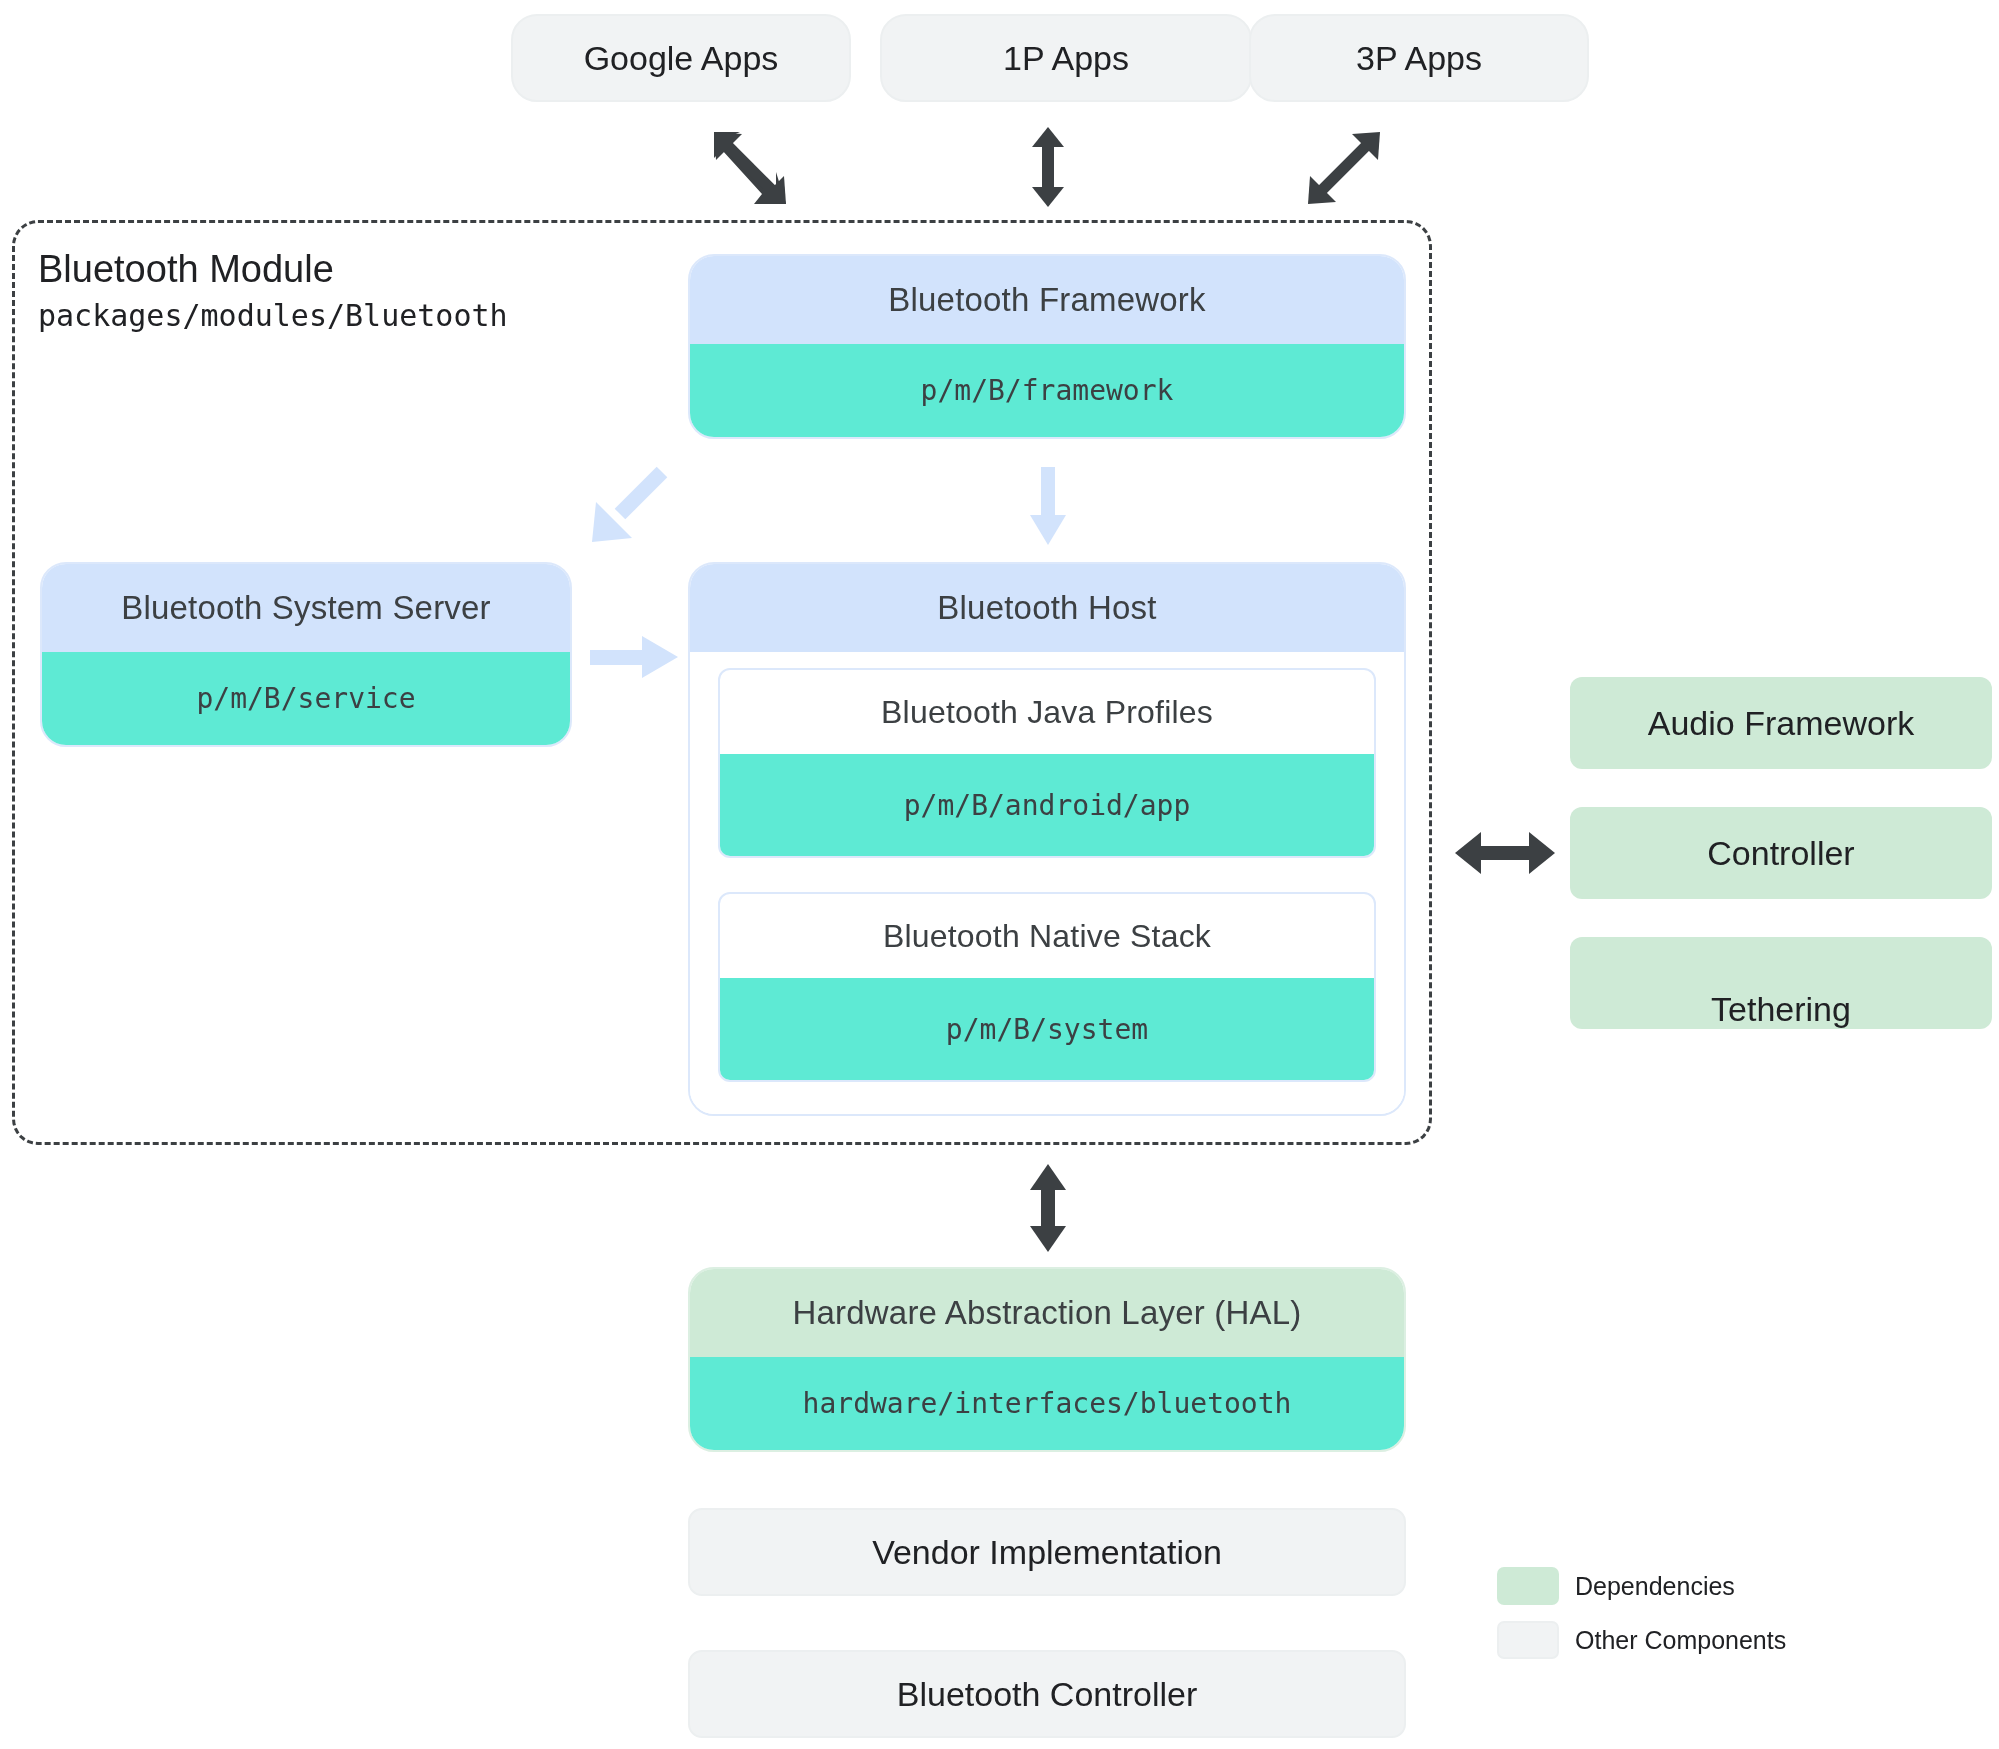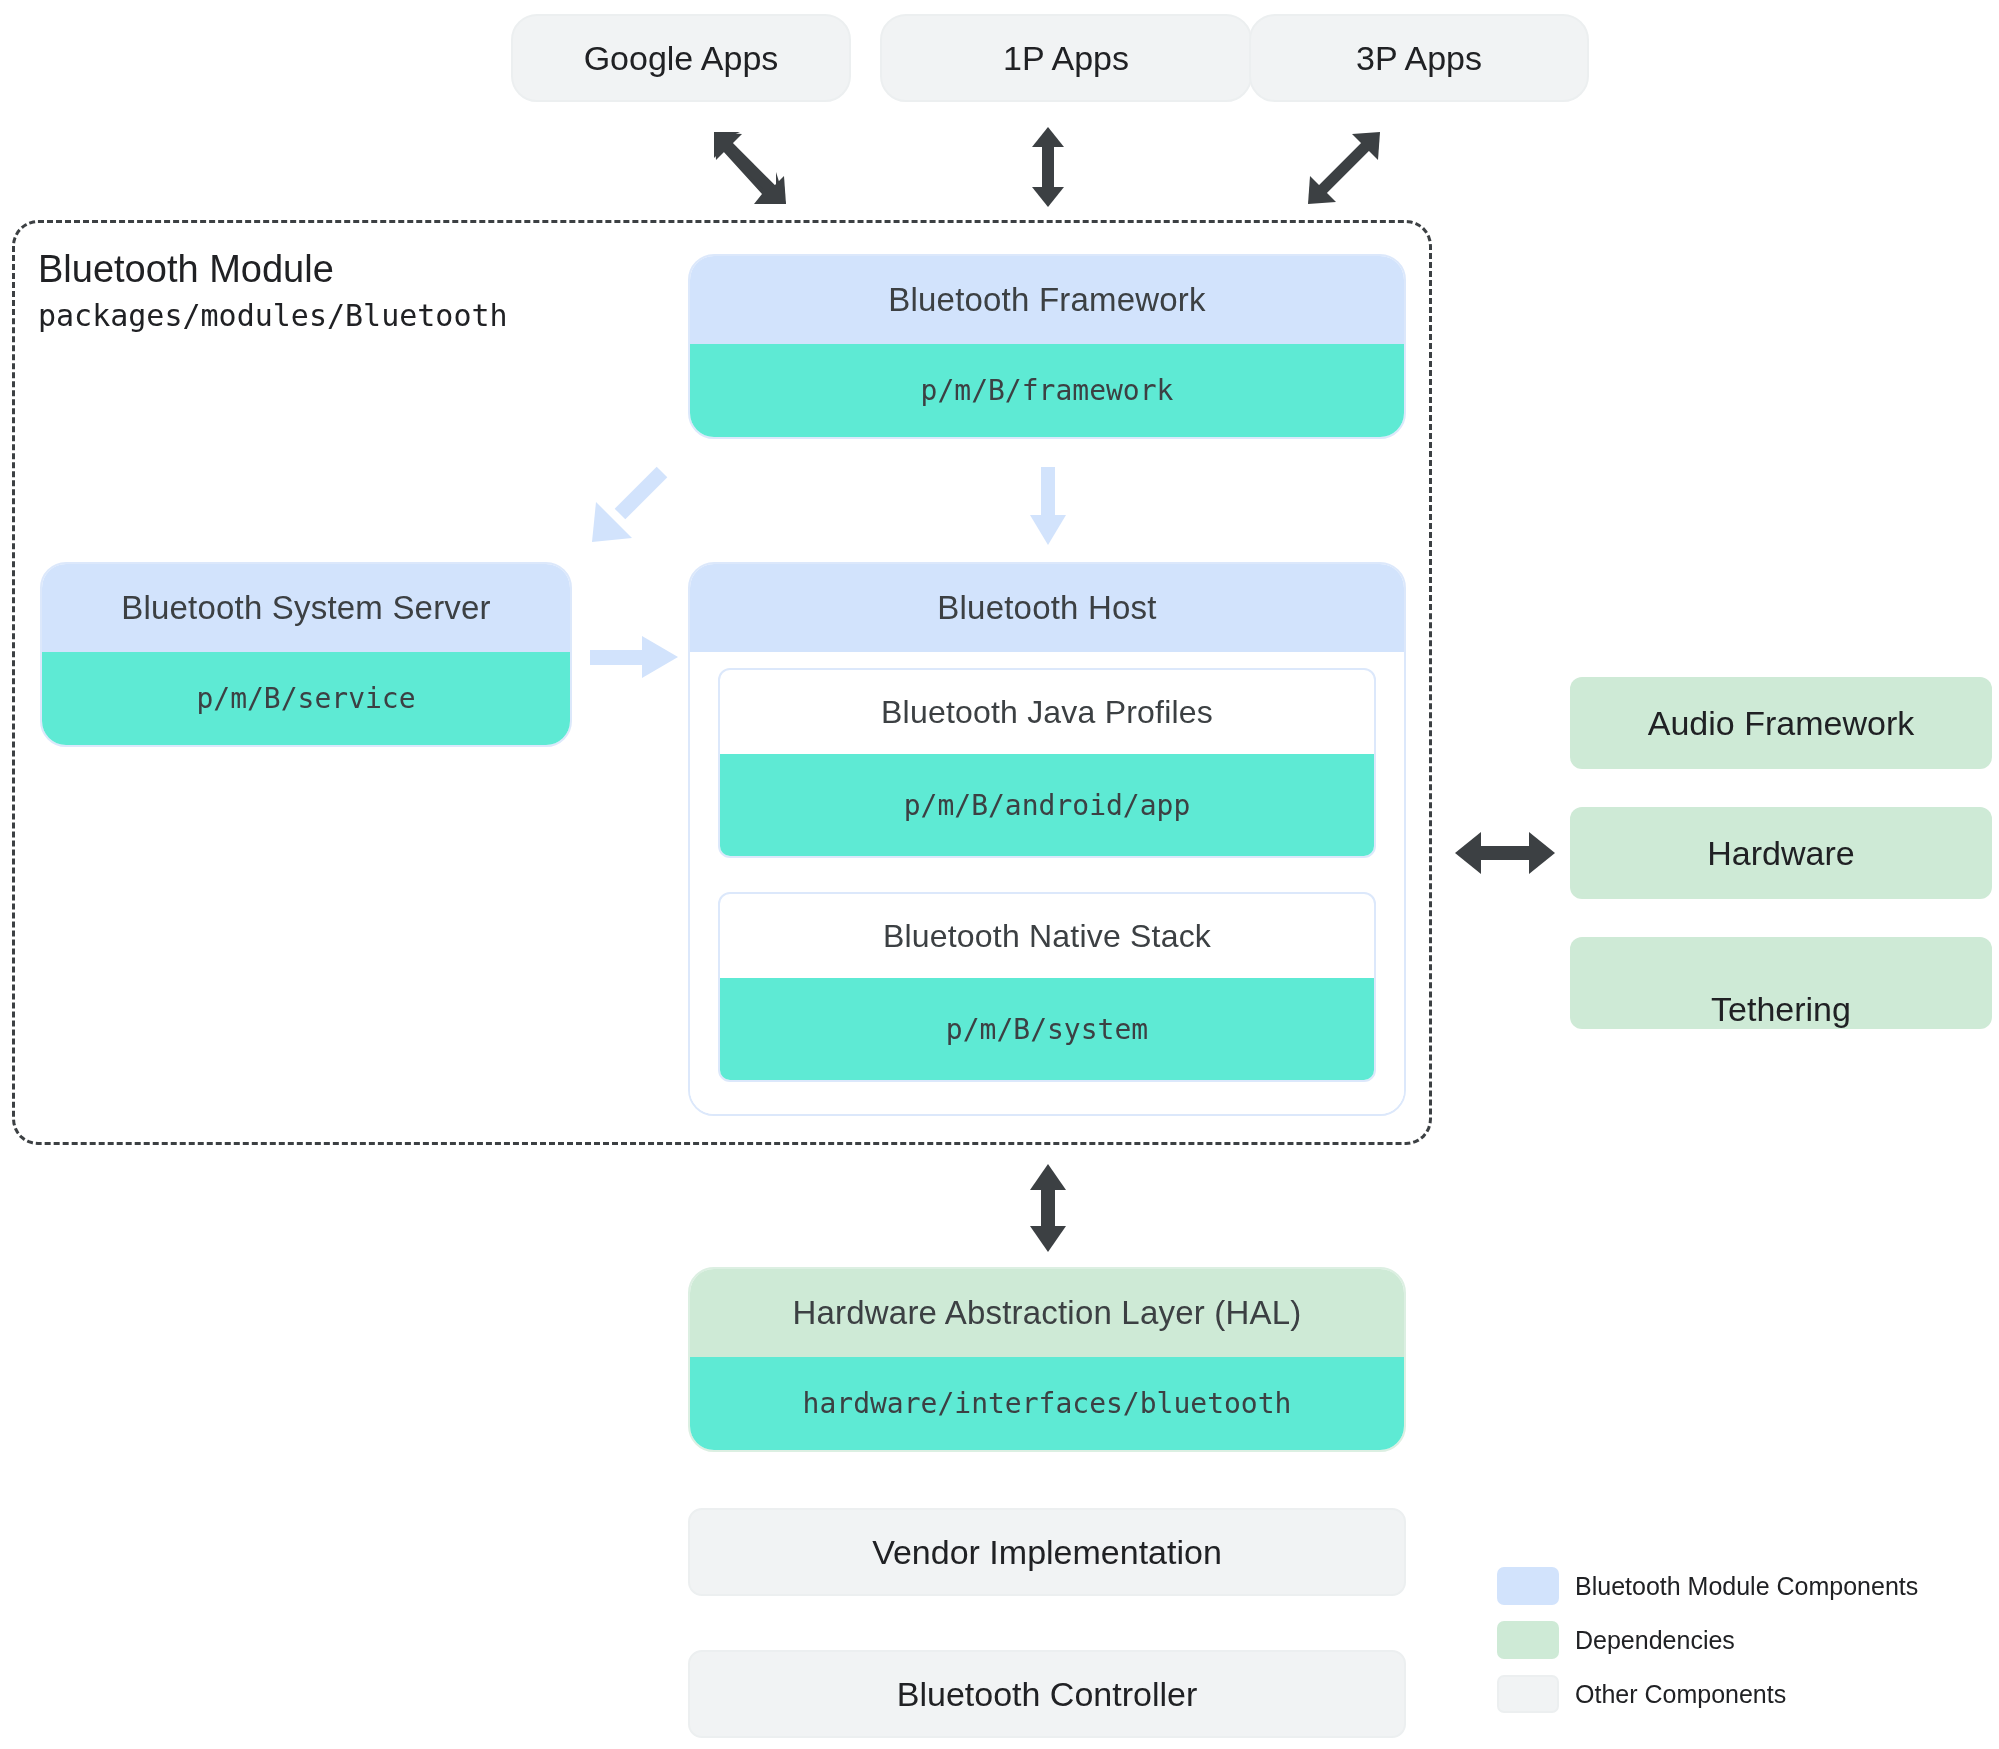--- a/index.html
+++ b/index.html
@@ -208,21 +208,21 @@
   <svg class="arrow" id="arrow-deps" viewBox="0 0 100 46">
     <rect x="18" y="16" width="64" height="14" fill="#3c4043"></rect>
     <polygon points="0,23 26,44 26,2" fill="#3c4043"></polygon>
     <polygon points="100,23 74,44 74,2" fill="#3c4043"></polygon>
   </svg>
 
   <div id="audio-framework" class="card">
     <span>Audio Framework</span>
   </div>
   <div id="telephony" class="card">
-    <span>Hardware</span>
+    <span>Controller</span>
   </div>
   <div id="tethering" class="card">
     <span>Tethering</span>
   </div>
 
   <svg class="arrow" id="arrow-hal" viewBox="0 0 40 88">
     <rect x="13" y="18" width="14" height="52" fill="#3c4043"></rect>
     <polygon points="20,0 38,26 2,26" fill="#3c4043"></polygon>
     <polygon points="20,88 38,62 2,62" fill="#3c4043"></polygon>
   </svg>
@@ -233,24 +233,20 @@
   </div>
 
   <div class="card grey" id="vendor-impl">
     <span>Vendor Implementation</span>
   </div>
   <div class="card grey" id="bt-controller">
     <span>Bluetooth Controller</span>
   </div>
 
   <div id="legend">
-    <div class="legend-row">
-      <span class="legend-swatch" style="background:#d2e3fc"></span>
-      <span class="legend-label">Bluetooth Module Components</span>
-    </div>
     <div class="legend-row">
       <span class="legend-swatch" style="background:#ceead6"></span>
       <span class="legend-label">Dependencies</span>
     </div>
     <div class="legend-row">
       <span class="legend-swatch" style="background:#f1f3f4;border:2px solid #eceff0"></span>
       <span class="legend-label">Other Components</span>
     </div>
   </div>
 

